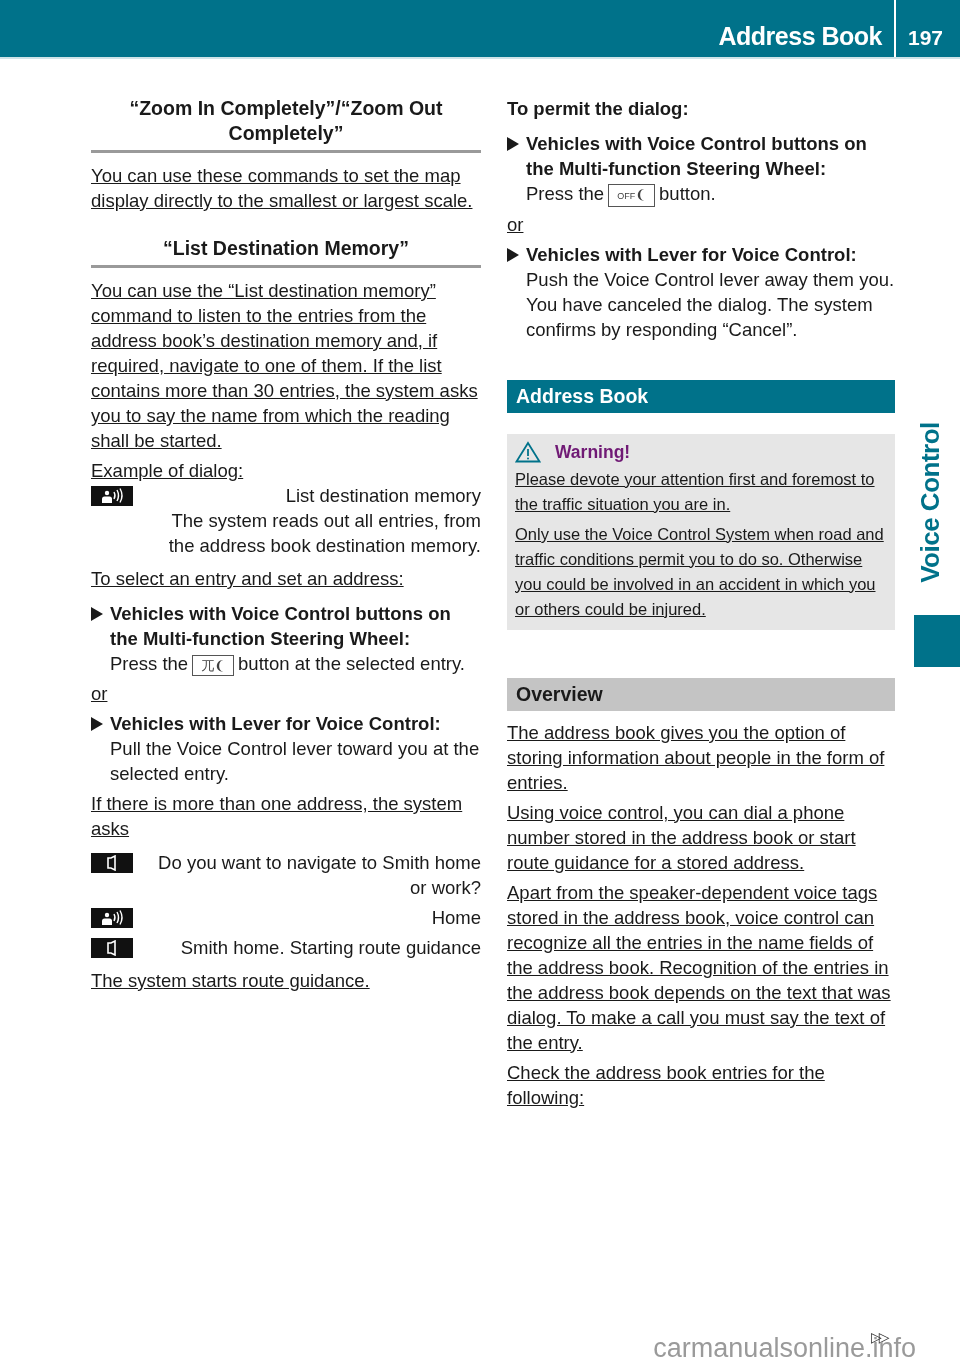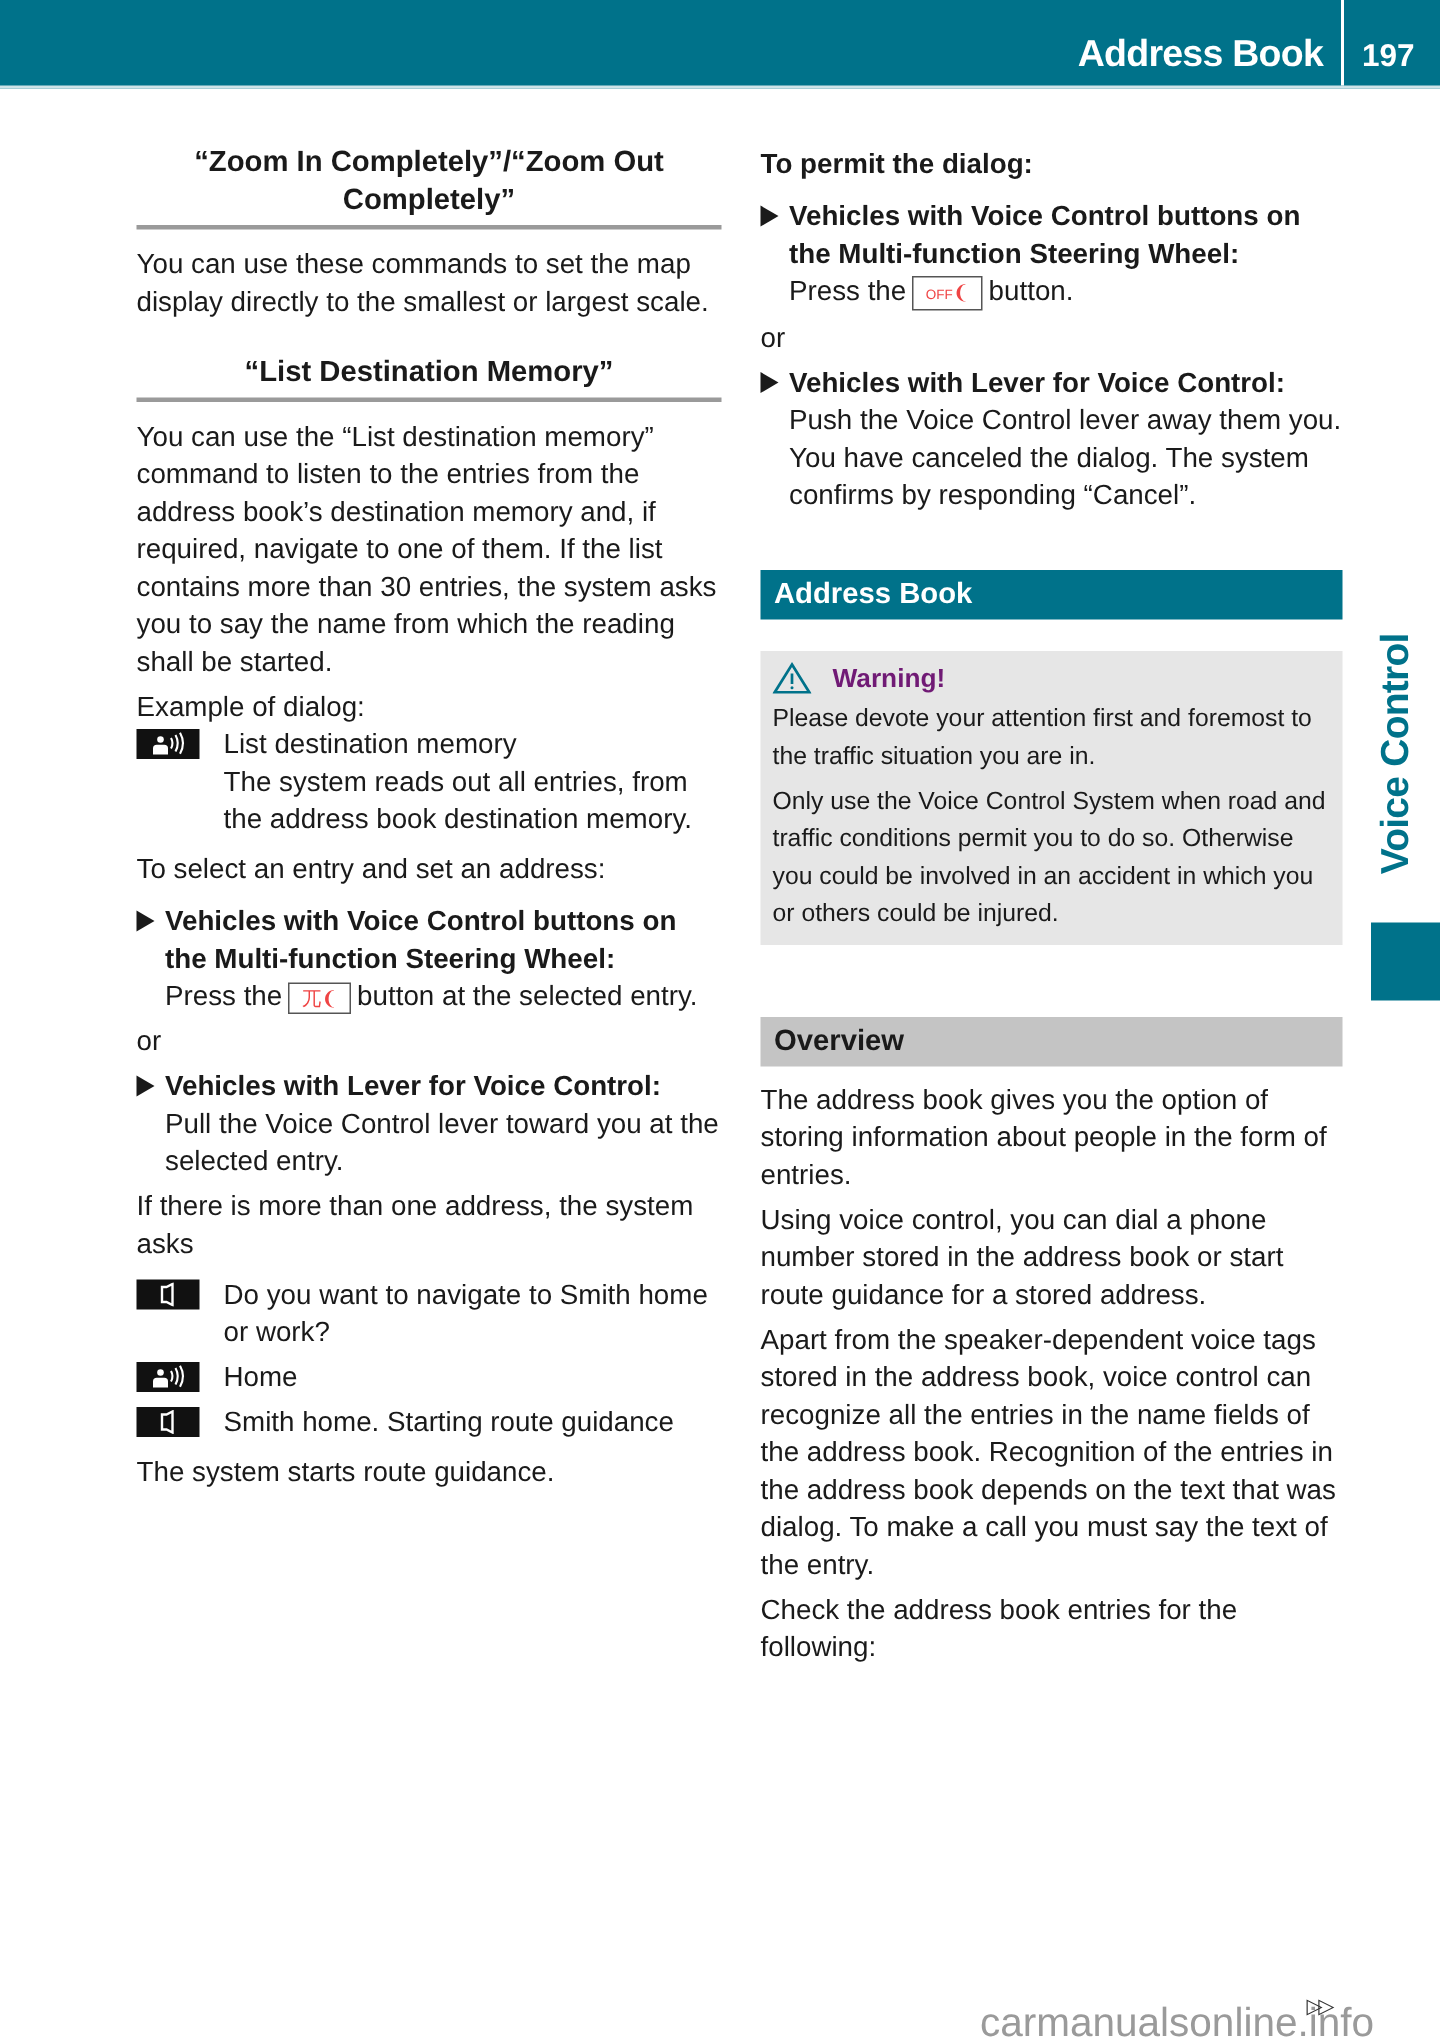--- a/index.html
+++ b/index.html
@@ -31,39 +31,39 @@
     color:#00728a; font-weight:bold; font-size:26px; letter-spacing:-0.5px;
   }
   .sidetab-block {
     position:absolute; left:914px; top:615px; width:46px; height:52px; background:#00728a;
   }
   .col { position:absolute; top:96px; width:390px; font-size:18.5px; line-height:25px; }
   .col-left { left:91px; }
   .col-right { left:507px; }
   h3 { margin:0; font-size:19.5px; line-height:25px; font-weight:bold; }
   .h-rule { border-bottom:3px solid #9a9a9a; padding-bottom:4px; margin-bottom:10px;text-align:center; }
-  p { margin:0 0 5px 0; }
+  p { margin:0 0 5px 0;text-decoration:underline; }
   .gap { height:18px; }
   .step { position:relative; padding-left:19px; margin-bottom:5px; }
   .step .arrow {
     position:absolute; left:0; top:6px; width:0; height:0;
     border-top:7px solid transparent; border-bottom:7px solid transparent; border-left:12px solid #1a1a1a;
   }
   .step .title { font-weight:bold; }
   .btn-glyph {
     display:inline-block; border:1.5px solid #555; padding:0 8px; font-size:13px;
-    line-height:19px; vertical-align:middle; margin:0 4px; color:#ef4444;
+    line-height:19px; vertical-align:middle; margin:0 4px; color:#404040;
   }
   .btn-glyph small { font-size:9px; }
   .dlg { display:flex; margin-bottom:5px; }
   .dlg .ico {
     flex:0 0 42px; height:20px; background:#111; margin-top:3px; margin-right:16px;
     display:flex; align-items:center; justify-content:center; color:#fff; font-size:12px;
   }
-  .dlg .txt { flex:1; }
+  .dlg .txt { flex:1;text-align:right; }
   .bar-teal {
     background:#00728a; color:#fff; font-weight:bold; font-size:19.5px;
     padding:4px 9px; height:25px; margin:22px 0 21px 0;
   }
   .warnbox { background:#e6e6e6; padding:6px 8px 8px 8px; font-size:16.5px; line-height:25px; margin-bottom:48px; }
   .warnbox p { margin:0 0 5px 0; }
   .warn-head { display:flex; align-items:center; color:#701a75; font-weight:bold; font-size:17.5px; margin-bottom:2px; }
   .warn-head svg { margin-right:14px; }
   .bar-gray {
     background:#c4c4c4; color:#1a1a1a; font-weight:bold; font-size:19.5px;

